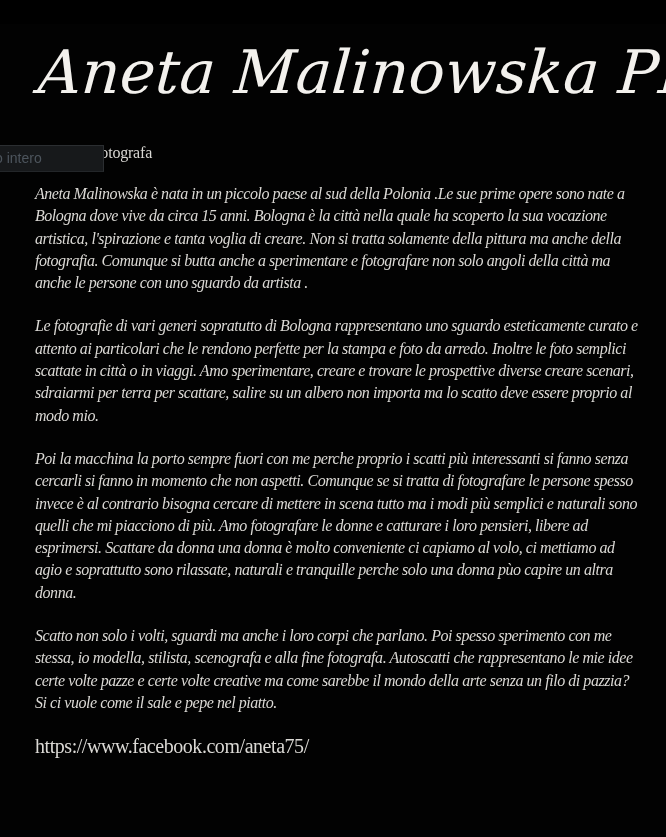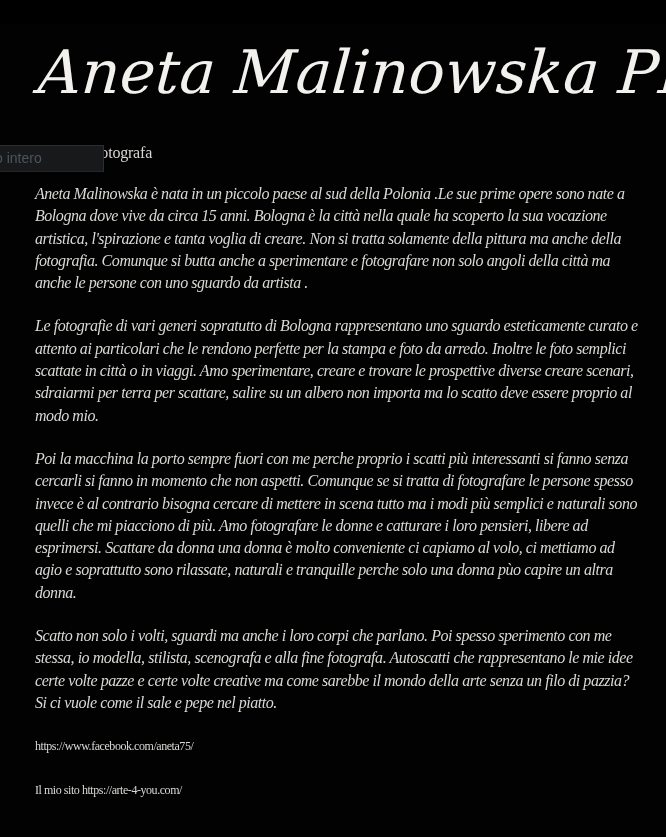--- a/index.html
+++ b/index.html
@@ -65,21 +65,21 @@
     width: 604px;
     font-size: 16px;
     line-height: 22.3px;
     letter-spacing: -0.45px;
     color: #dbd9d5;
     text-align: left;
     font-style: italic;
   }
   .links p {
     margin-top: 21px;
-    font-size: 12px;
+    font-size: 20px;
     letter-spacing: -0.45px;
     line-height: 22.3px;
     color: #dbd9d5;
     cursor: pointer;
   }
 </style>
 </head>
 <body>
 
 <div class="page">
@@ -96,18 +96,17 @@
 
     <div class="bio">
       <p>Aneta Malinowska è nata in un piccolo paese al sud della Polonia .Le sue prime opere sono nate a Bologna dove vive da circa 15 anni. Bologna è la città nella quale ha scoperto la sua vocazione artistica, l'spirazione e tanta voglia di creare. Non si tratta solamente della pittura ma anche della fotografia. Comunque si butta anche a sperimentare e fotografare non solo angoli della città ma anche le persone con uno sguardo da artista .</p>
       <p>Le fotografie di vari generi sopratutto di Bologna rappresentano uno sguardo esteticamente curato e attento ai particolari che le rendono perfette per la stampa e foto da arredo. Inoltre le foto semplici scattate in città o in viaggi. Amo sperimentare, creare e trovare le prospettive diverse creare scenari, sdraiarmi per terra per scattare, salire su un albero non importa ma lo scatto deve essere proprio al modo mio.</p>
       <p>Poi la macchina la porto sempre fuori con me perche proprio i scatti più interessanti si fanno senza cercarli si fanno in momento che non aspetti. Comunque se si tratta di fotografare le persone spesso invece è al contrario bisogna cercare di mettere in scena tutto ma i modi più semplici e naturali sono quelli che mi piacciono di più. Amo fotografare le donne e catturare i loro pensieri, libere ad esprimersi. Scattare da donna una donna è molto conveniente ci capiamo al volo, ci mettiamo ad agio e soprattutto sono rilassate, naturali e tranquille perche solo una donna pùo capire un altra donna.</p>
       <p>Scatto non solo i volti, sguardi ma anche i loro corpi che parlano. Poi spesso sperimento con me stessa, io modella, stilista,  scenografa e alla fine fotografa. Autoscatti che rappresentano le mie idee certe volte pazze e certe volte creative ma come sarebbe il mondo della arte senza un filo di pazzia? Si ci vuole come il sale e pepe nel piatto.</p>
     </div>
 
     <div class="links">
       <p>https://www.facebook.com/aneta75/</p>
-      <p>Il mio sito https://arte-4-you.com/</p>
     </div>
 
   </div>
 
 </div>
 
 </body></html>

